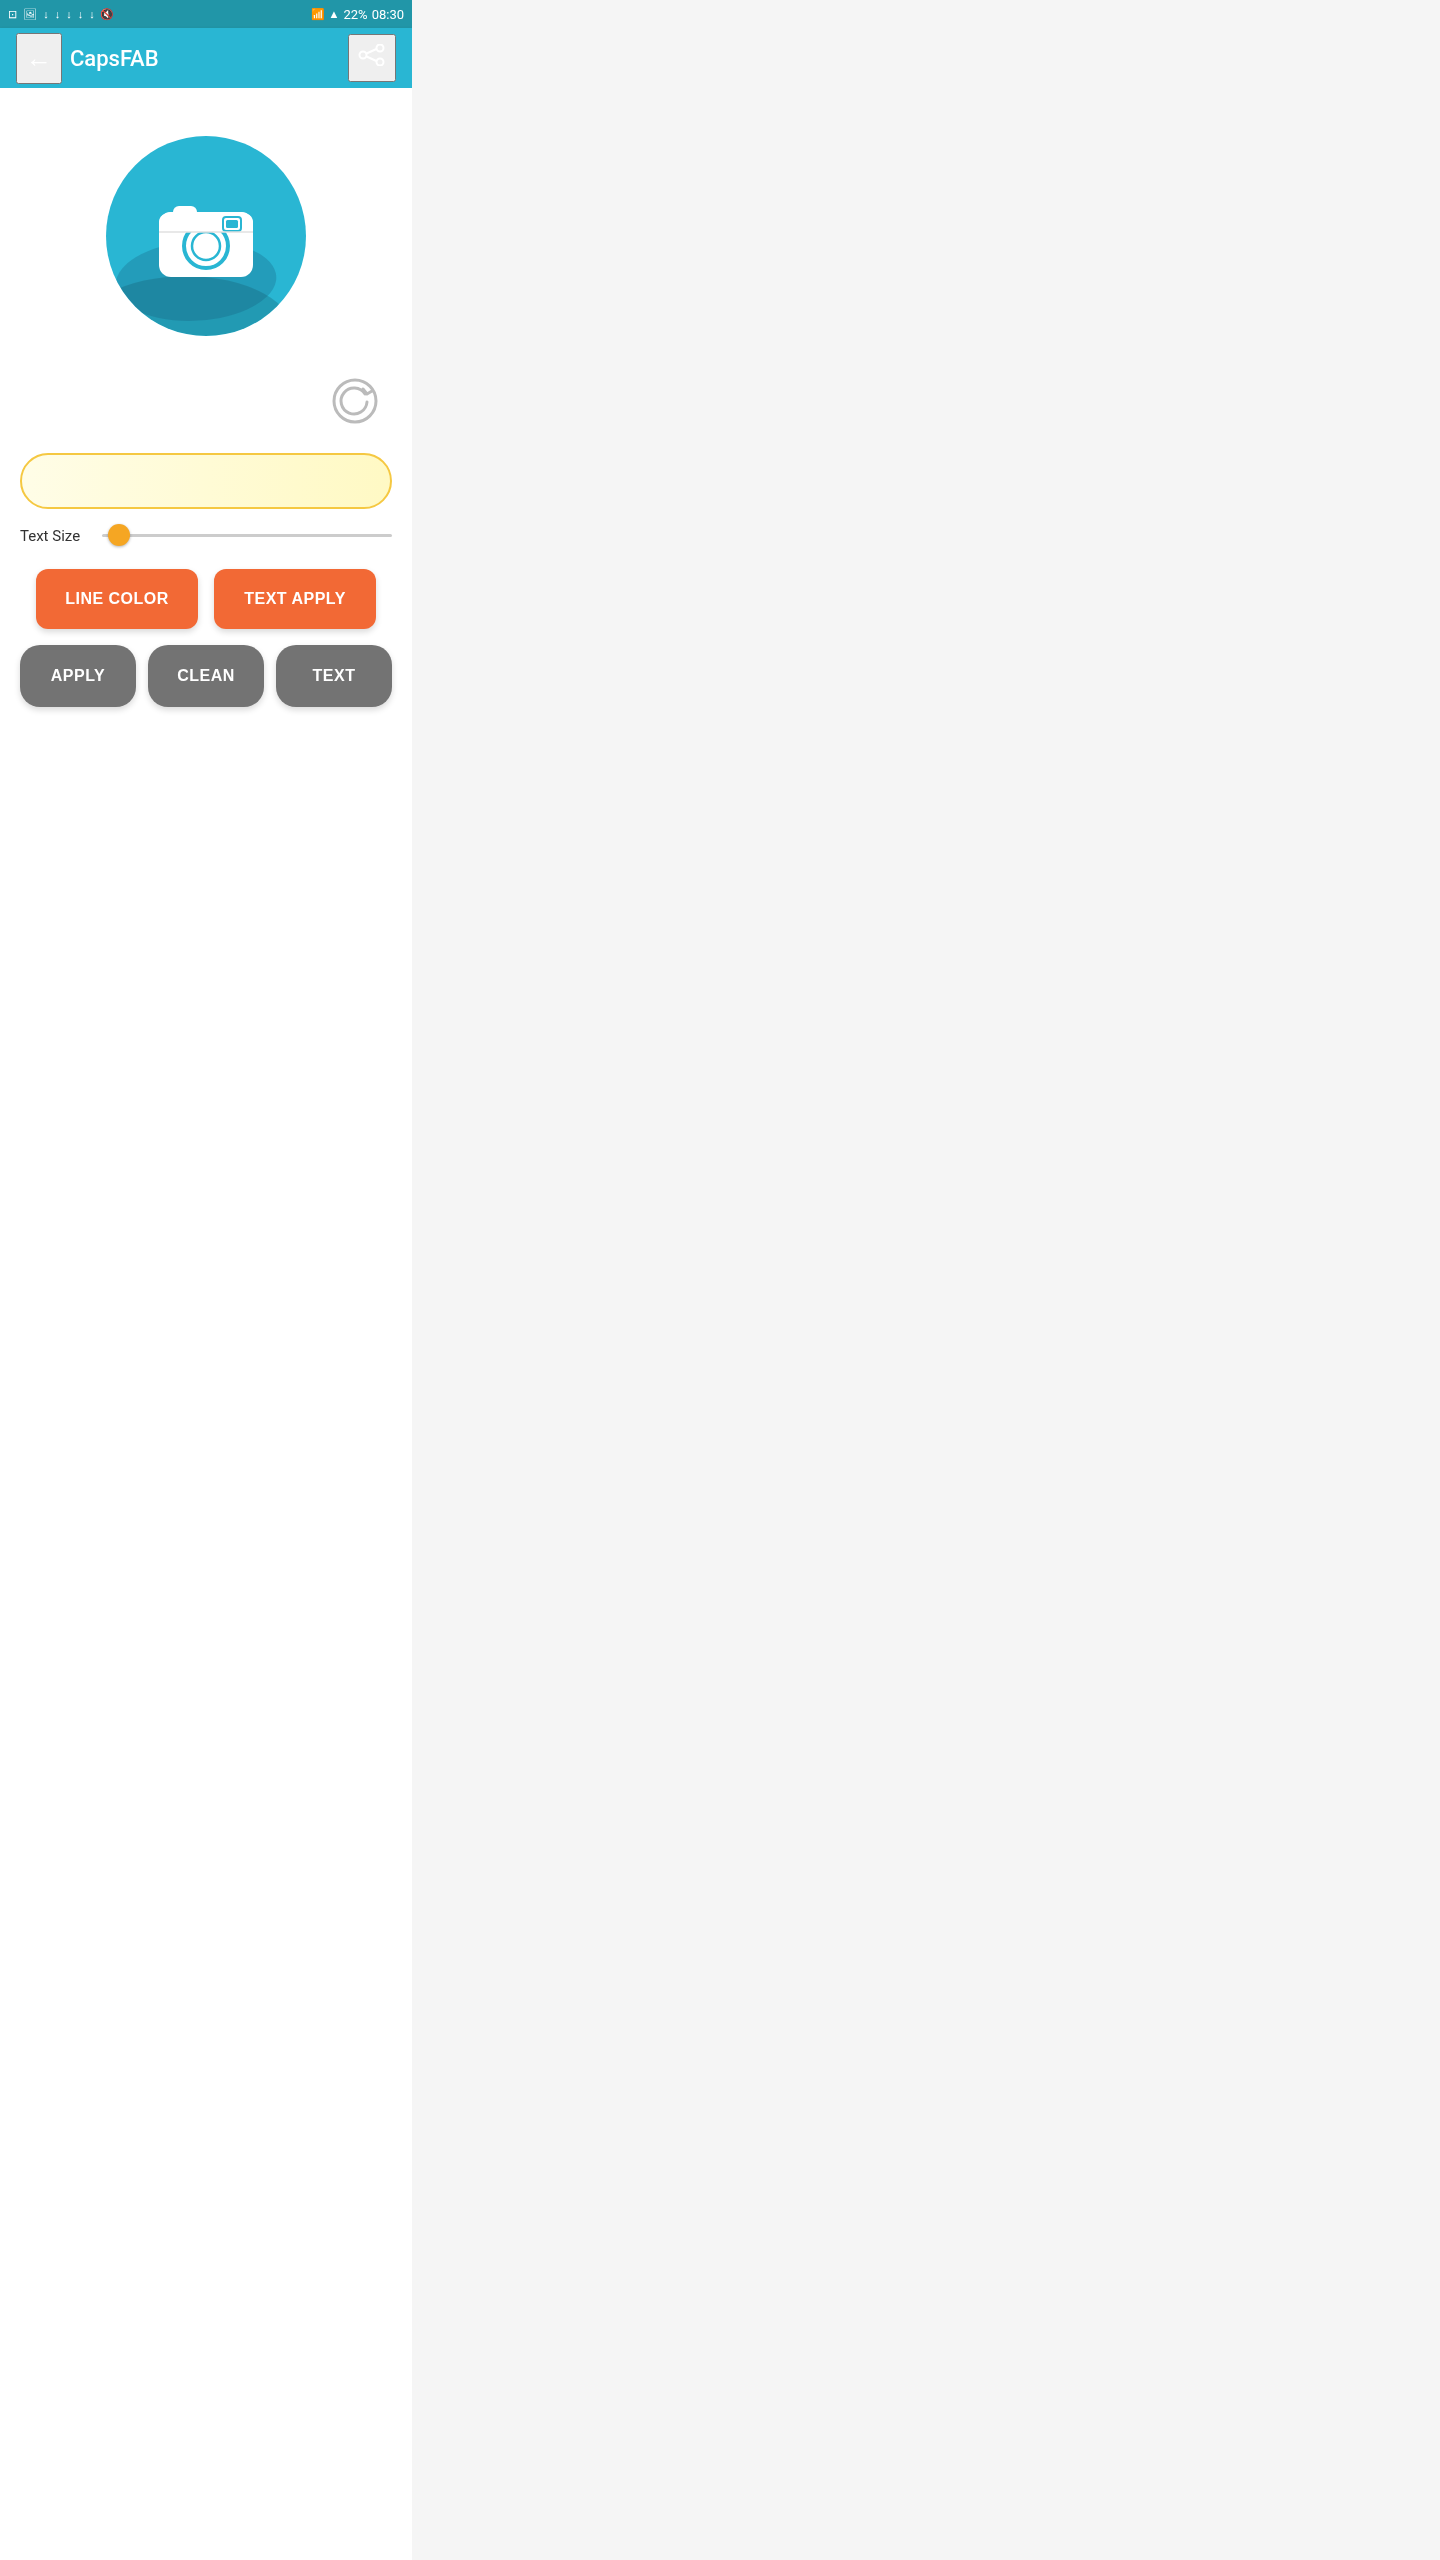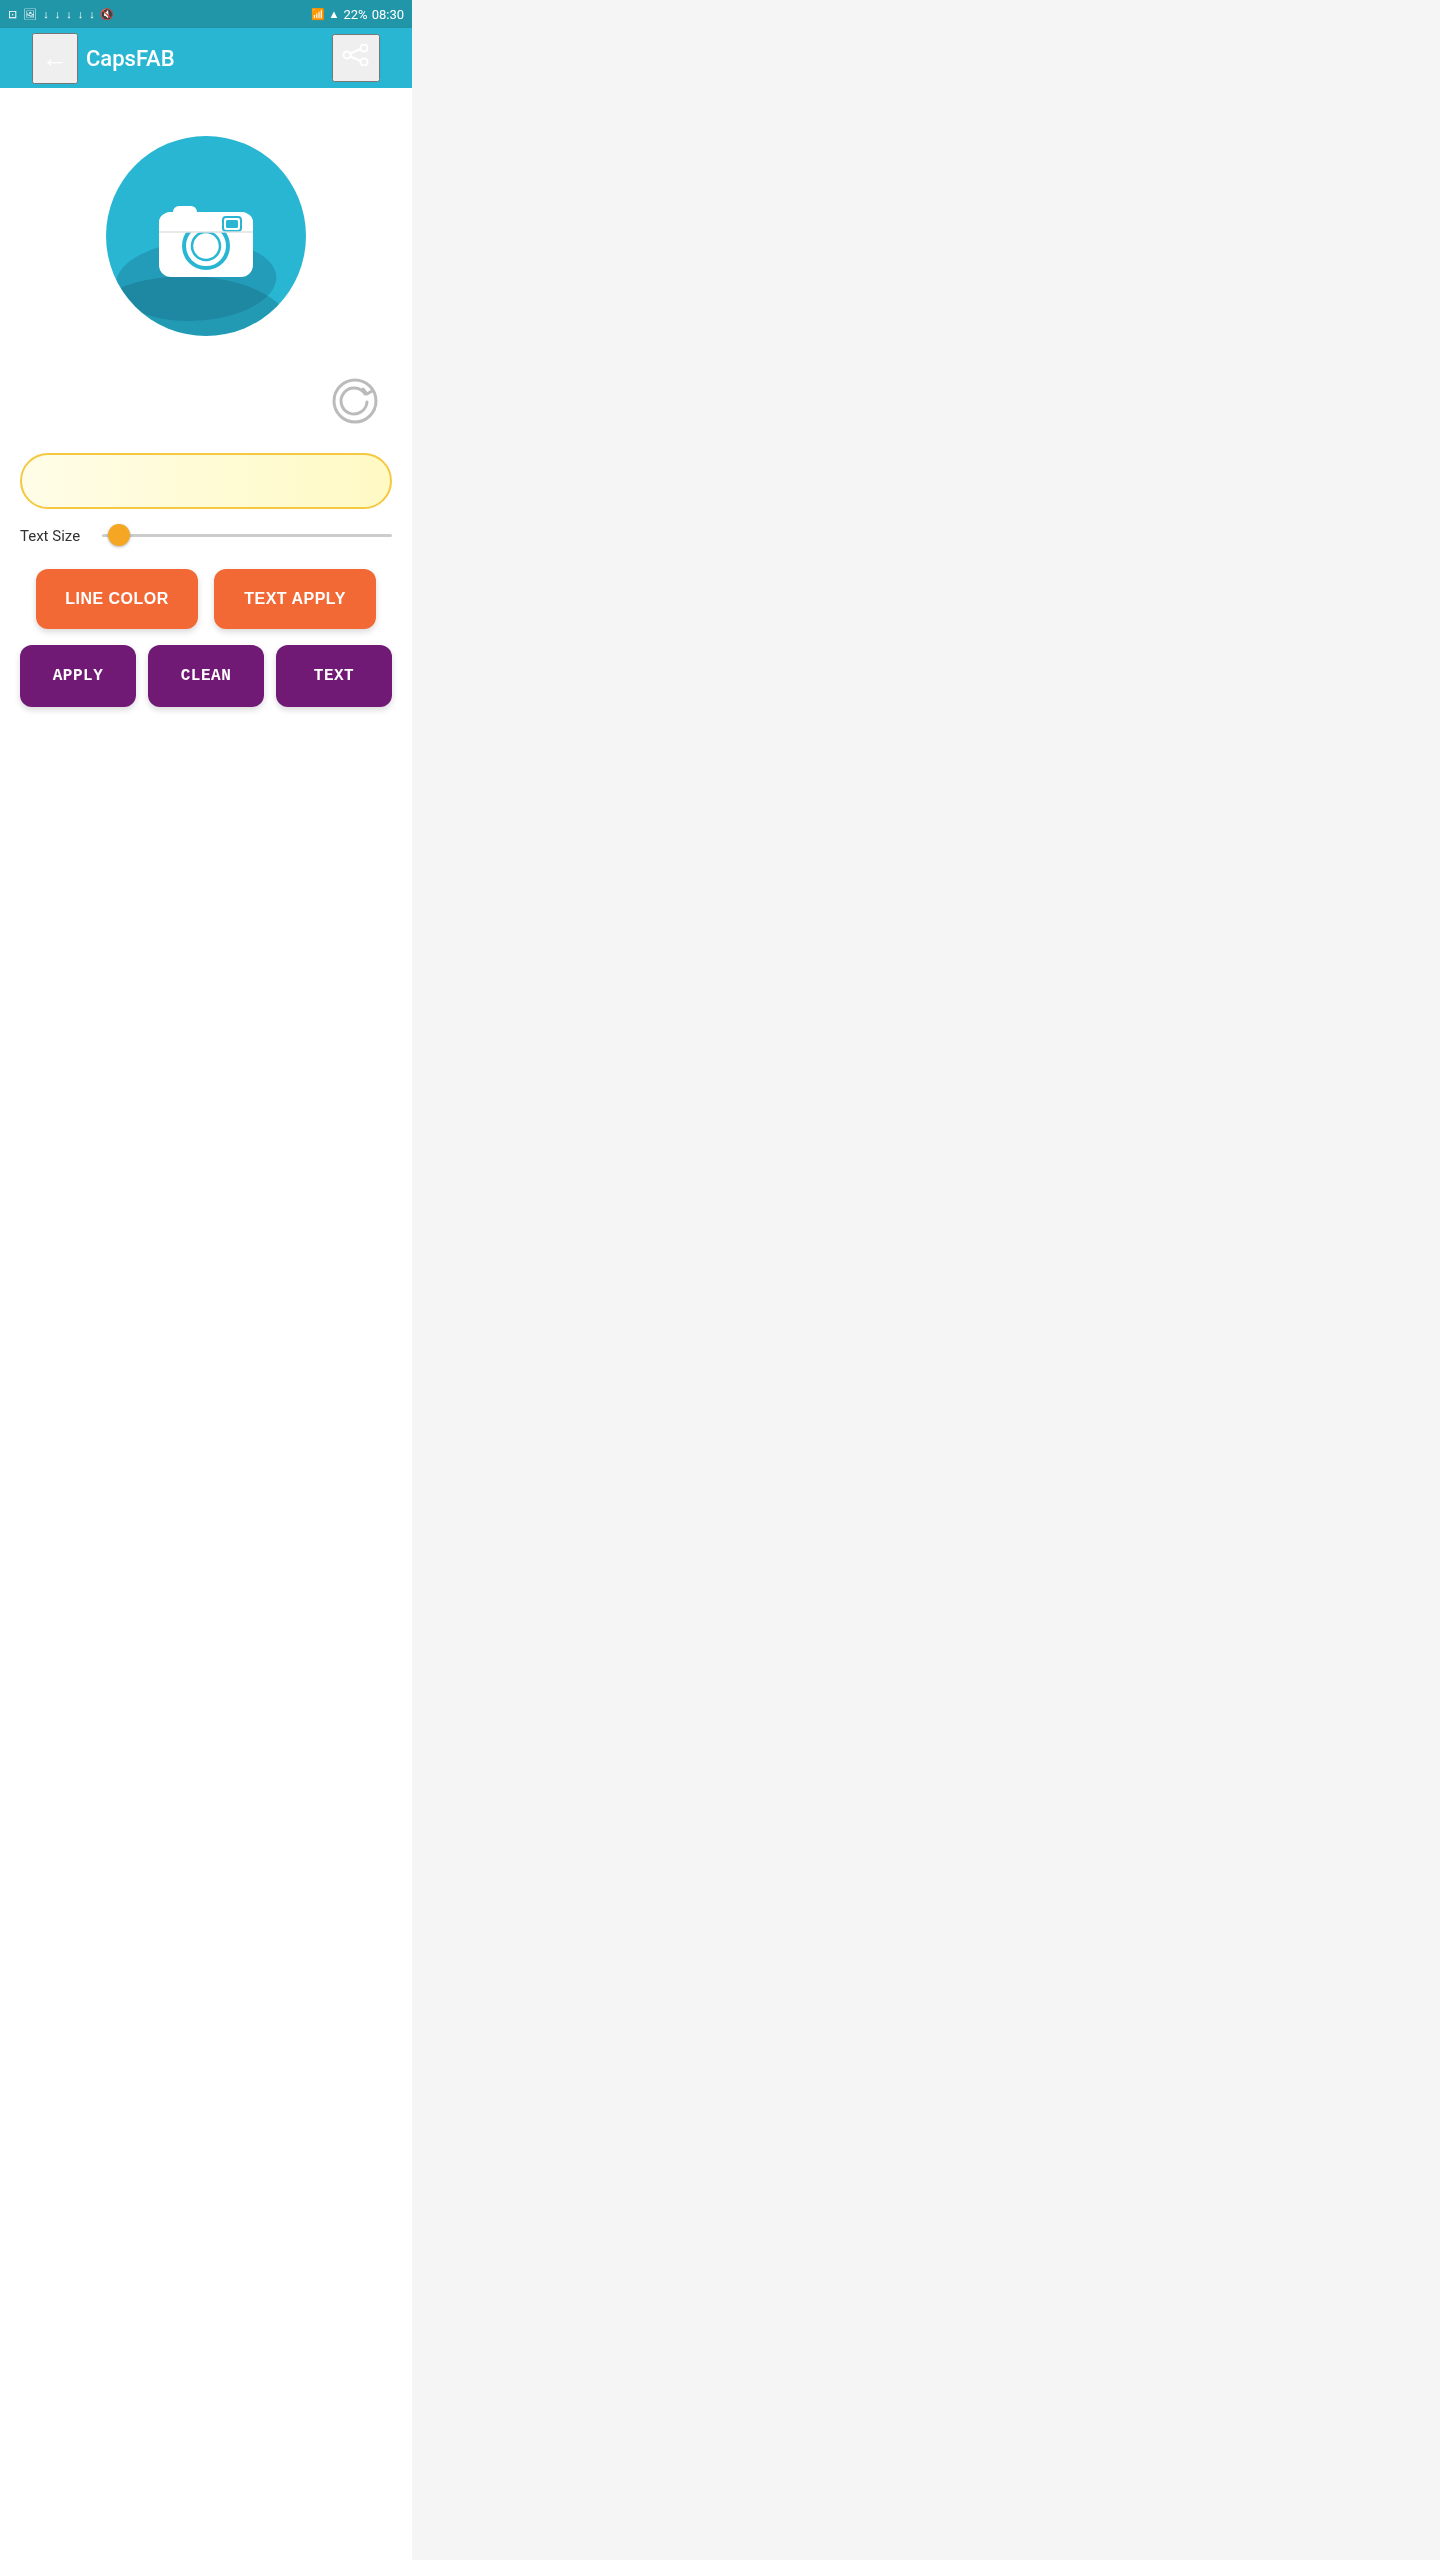--- a/index.html
+++ b/index.html
@@ -46,21 +46,21 @@
       font-size: 11px;
     }
 
     
     .app-bar {
       background: #29b6d3;
       height: 60px;
       display: flex;
       align-items: center;
       justify-content: space-between;
-      padding: 0 32px;
+      padding: 0 16px;
       box-shadow: 0 2px 4px rgba(0,0,0,0.2);
     }
 
     .app-bar-back {
       color: white;
       font-size: 26px;
       cursor: pointer;
       padding: 8px;
     }
 
@@ -229,29 +229,28 @@
     .action-buttons-row {
       display: flex;
       gap: 12px;
       margin: 0 4px;
     }
 
     .action-btn {
       flex: 1;
       height: 62px;
       border: none;
-      border-radius: 12px;
-      background: #701a75;
+      border-radius: 20px;
+      background: #737373;
       color: white;
       font-size: 16px;
       font-weight: bold;
       letter-spacing: 0.5px;
       cursor: pointer;
       box-shadow: 0 3px 6px rgba(0,0,0,0.15);
-      font-family: Liberation Mono, monospace;
     }
 
     
     .logo-shadow {
       position: absolute;
       bottom: 15px;
       left: 10px;
       width: 80%;
       height: 40%;
       background: rgba(20, 80, 110, 0.25);

